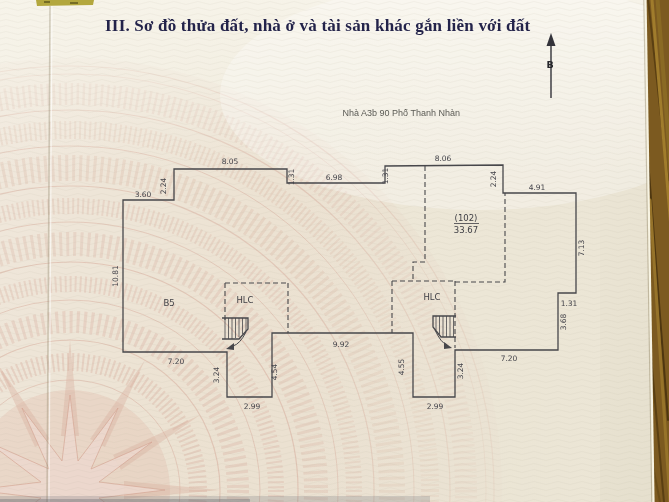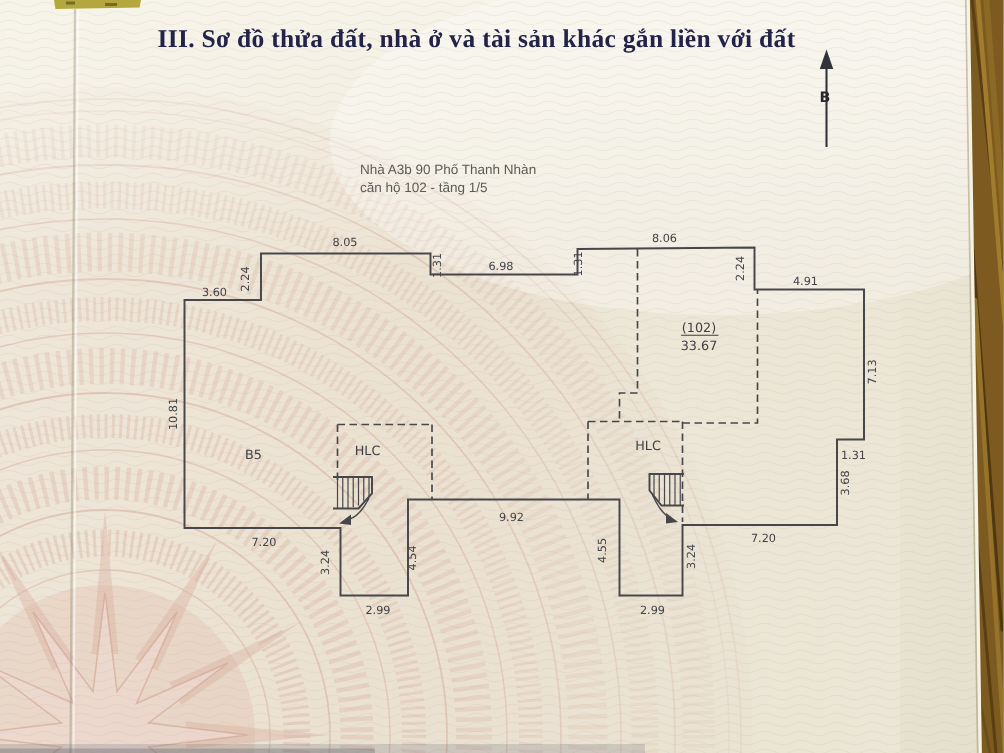--- a/index.html
+++ b/index.html
@@ -16,21 +16,21 @@
     font-family:"Liberation Sans",sans-serif;
   }
   .page svg{position:absolute;left:0;top:0;}
   .section-title{
     position:absolute;left:105px;top:16px;
     font-family:"Liberation Serif",serif;font-weight:bold;
     font-size:17px;color:var(--title-ink);letter-spacing:.2px;white-space:nowrap;
   }
   .plan-header{
     position:absolute;left:240px;top:108px;width:220px;
-    text-align:left;font-size:9px;line-height:11.5px;color:var(--header-text);
+    text-align:right;font-size:9px;line-height:11.5px;color:var(--header-text);
   }
   .dim{font-family:"DejaVu Sans",sans-serif;font-size:7.5px;fill:var(--dim-text);}
   .room{font-family:"DejaVu Sans",sans-serif;font-size:8.5px;fill:#3e3e44;}
   .north-b{font-family:"DejaVu Sans",sans-serif;font-size:9.5px;font-weight:bold;fill:#26262b;}
   .solid{fill:none;stroke:var(--plan-line);stroke-width:1.3;}
   .dashed{fill:none;stroke:var(--plan-line);stroke-width:1.1;stroke-dasharray:5 3;}
   .hatch{stroke:var(--plan-line);stroke-width:.8;}
 </style>
 </head>
 <body>
@@ -201,16 +201,15 @@
       </g>
       <path d="M644,0 L652,502" stroke="rgba(120,105,70,0.35)" stroke-width="1.5" fill="none"></path>
       <path d="M645.5,0 L653.5,502" stroke="#f7f3e2" stroke-width="2.2" fill="none"></path>
     </g>
   </svg>
 
   <div class="section-title">III. Sơ đồ thửa đất, nhà ở và tài sản khác gắn liền với đất</div>
 
   <div class="plan-header">
     <div>Nhà A3b 90 Phố Thanh Nhàn</div>
-    <div>căn hộ 102 - tầng 1/5</div>
   </div>
 
 </div>
 
 </body></html>

